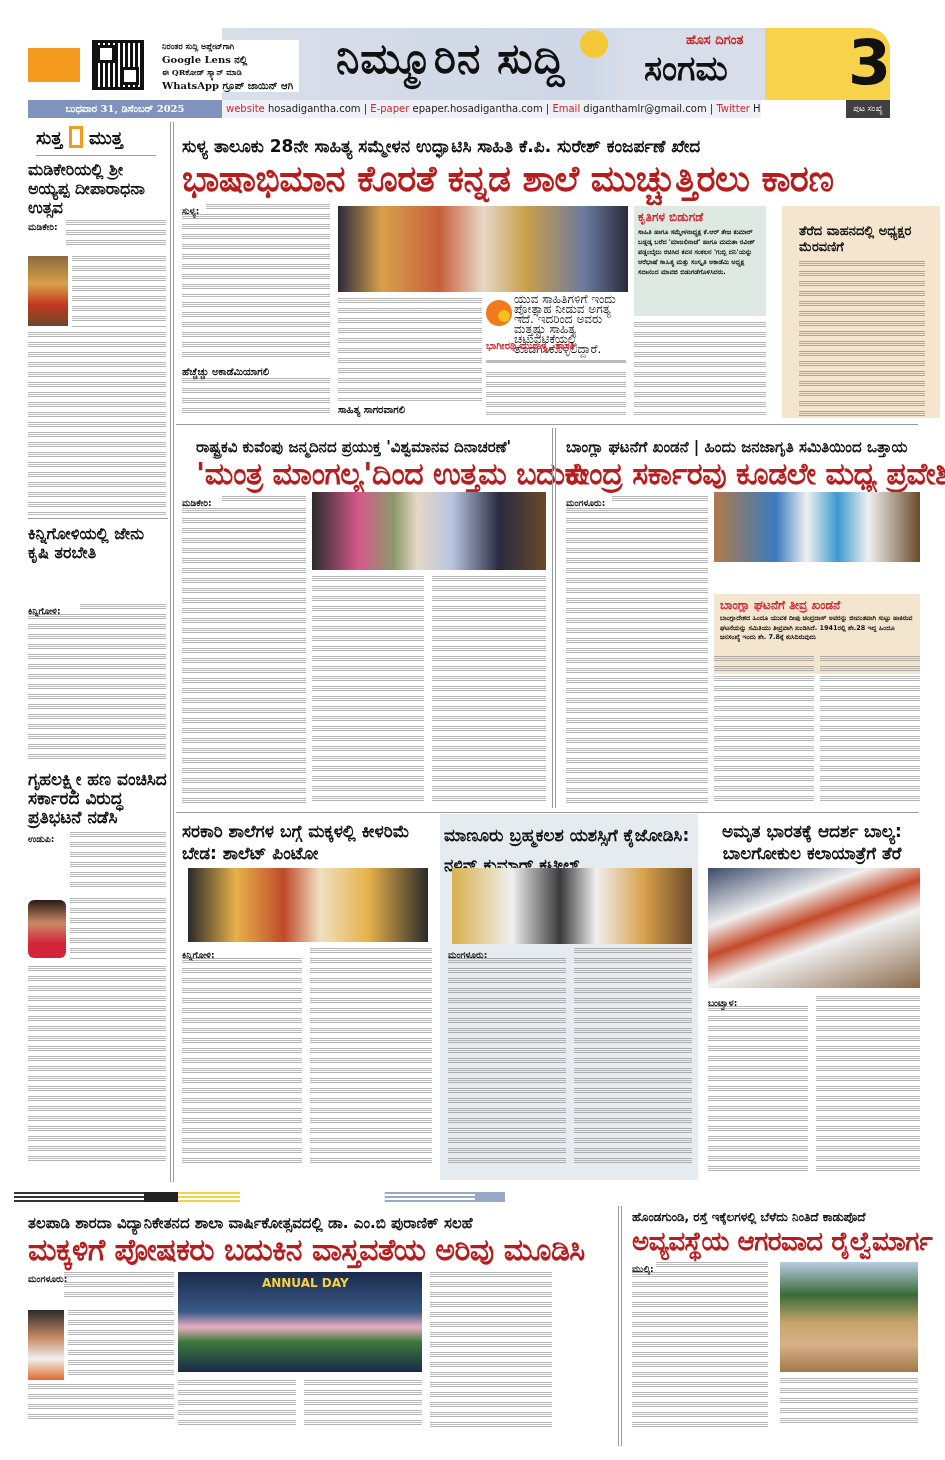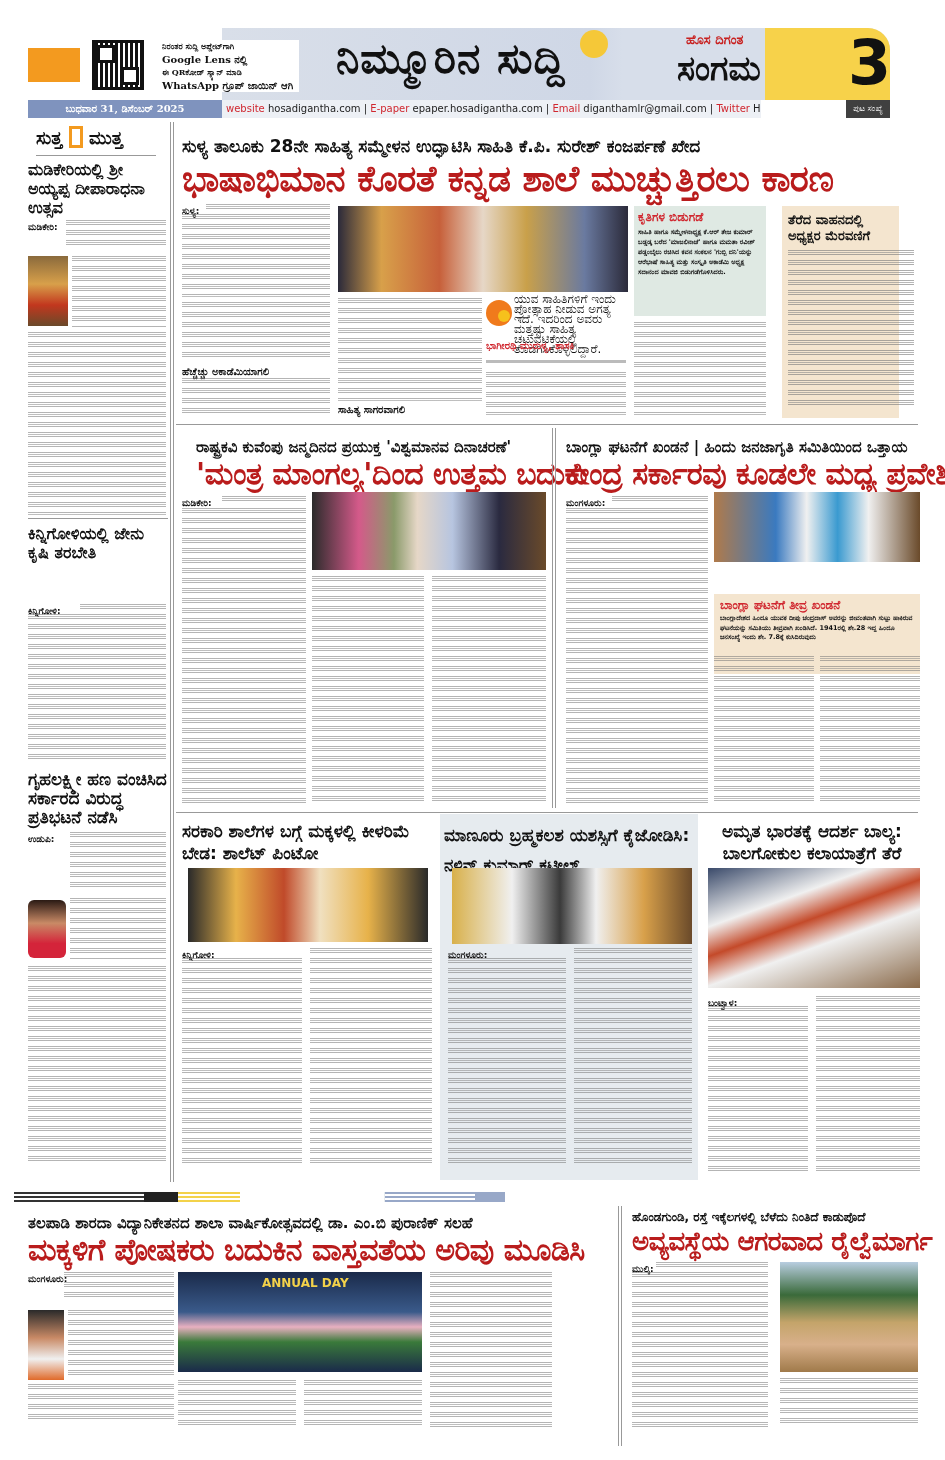--- a/index.html
+++ b/index.html
@@ -10,21 +10,21 @@
 repeating-linear-gradient(90deg,#111 0 3px,#fff 3px 5px),#fff;border:3px solid #111}
 .qr::before{content:"";position:absolute;left:2px;top:2px;width:12px;height:12px;border:3px solid #111;background:#fff}
 .qr::after{content:"";position:absolute;right:2px;bottom:2px;width:12px;height:12px;border:3px solid #111;background:#fff}
 .qrtext{left:162px;top:40px;font-family:"DejaVu Serif",serif;font-size:10px;line-height:13px;font-weight:bold;background:#fff;padding-right:6px}
 .qrtext .small{font-size:8px}
 .band{left:222px;top:28px;width:668px;height:72px;background:linear-gradient(90deg,#d9dfe9,#cfd7e6 55%,#d7deea 60%);border-top-right-radius:22px}
 .band-yellow{left:765px;top:28px;width:125px;height:72px;background:#f7d24a;border-top-right-radius:22px}
 .sun{left:580px;top:30px;width:28px;height:28px;border-radius:50%;background:#f5c838}
 .title{left:336px;top:34px;font-family:"DejaVu Serif",serif;font-size:42px;font-weight:900;letter-spacing:1px;color:#111}
 .brand-small{left:686px;top:32px;font-size:13px;font-weight:bold;color:#c8201f}
-.brand-big{left:677px;top:48px;font-size:34px;font-weight:900;color:#111}
+.brand-big{left:644px;top:48px;font-size:34px;font-weight:900;color:#111}
 .pagenum{left:848px;top:26px;font-size:62px;font-weight:900;color:#111;font-family:"DejaVu Sans",sans-serif}
 .dateband{left:28px;top:100px;width:194px;height:18px;background:#7f93be;color:#fff;font-family:"DejaVu Serif",serif;font-size:10px;font-weight:bold;text-align:center;line-height:18px}
 .infoband{left:222px;top:100px;width:539px;height:18px;background:#edf0f5;font-size:10px;line-height:18px;padding-left:4px;color:#222;white-space:nowrap;overflow:hidden}
 .infoband .red{color:#d0272f}
 .pageband{left:846px;top:100px;width:44px;height:18px;background:#404040;color:#fff;font-size:8px;text-align:center;line-height:18px}
 .vline{width:4px;border-left:1px solid #999;border-right:1px solid #999}
 .hline{height:1px;background:#999}
 .txt{background:repeating-linear-gradient(180deg,#777 0 1px,transparent 1px 2px,#8a8a8a 2px 3px,transparent 3px 4px,#777 4px 5px,transparent 5px 10px);opacity:.55}
 .photo{background:linear-gradient(135deg,#6b4a3a,#c9965f 40%,#e8c9a0 55%,#3c3a46)}
 .h-kick{font-weight:bold;font-size:17px;color:#111;white-space:nowrap}
@@ -115,21 +115,21 @@
 <div class="abs" style="left:514px;top:294px;width:110px;font-size:12px;font-weight:normal;line-height:10px">ಯುವ ಸಾಹಿತಿಗಳಿಗೆ ಇಂದು ಪ್ರೋತ್ಸಾಹ ನೀಡುವ ಅಗತ್ಯ ಇದೆ. ಇದರಿಂದ ಅವರು ಮತ್ತಷ್ಟು ಸಾಹಿತ್ಯ ಚಟುವಟಿಕೆಯಲ್ಲಿ ತೊಡಗಿಸಿಕೊಳ್ಳಲಿದ್ದಾರೆ.</div>
 <div class="abs" style="left:486px;top:340px;font-size:10px;font-weight:bold;color:#d0272f">ಭಾಗೀರಥಿ ಮುರುಳ್ಯ, ಶಾಸಕಿ</div>
 <div class="abs" style="left:486px;top:360px;width:140px;height:3px;background:#bbb"></div>
 <div class="abs txt" style="left:486px;top:372px;width:140px;height:44px"></div>
 
 <div class="abs box-green" style="left:634px;top:206px;width:132px;height:110px;padding:4px">
   <div class="red-head">ಕೃತಿಗಳ ಬಿಡುಗಡೆ</div>
   <div style="font-size:6.5px;font-weight:bold;line-height:10px;margin-top:3px">ಸಾಹಿತಿ ಹಾಗೂ ಸಮ್ಮೇಳನಾಧ್ಯಕ್ಷ ಕೆ.ಆರ್ ತೇಜ ಕುಮಾರ್ ಬಡ್ಡಡ್ಕ ಬರೆದ 'ಮಾಜಲಿನಾಚೆ' ಹಾಗೂ ಮಮತಾ ರವೀಶ್ ಪಡ್ಡಂಬೈಲು ರಚಿಸಿದ ಕವನ ಸಂಕಲನ 'ಗುಬ್ಬಿ ದನಿ'ಯನ್ನು ಆರೆಭಾಷೆ ಸಾಹಿತ್ಯ ಮತ್ತು ಸಂಸ್ಕೃತಿ ಅಕಾಡೆಮಿ ಅಧ್ಯಕ್ಷ ಸದಾನಂದ ಮಾವಜಿ ಬಿಡುಗಡೆಗೊಳಿಸಿದರು.</div>
 </div>
 <div class="abs txt" style="left:634px;top:322px;width:132px;height:94px"></div>
-<div class="abs box-tan" style="left:782px;top:206px;width:117px;height:212px;padding:6px">
+<div class="abs box-tan" style="left:782px;top:206px;width:158px;height:212px;padding:17px">
   <div class="box-head">ತೆರೆದ ವಾಹನದಲ್ಲಿ ಅಧ್ಯಕ್ಷರ ಮೆರವಣಿಗೆ</div>
   <div class="txt" style="width:126px;height:160px;margin-top:6px;opacity:.6"></div>
 </div>
 
 <div class="abs hline" style="left:176px;top:424px;width:742px"></div>
 
 <div class="abs h-kick" style="left:196px;top:438px;font-size:15px">ರಾಷ್ಟ್ರಕವಿ ಕುವೆಂಪು ಜನ್ಮದಿನದ ಪ್ರಯುಕ್ತ 'ವಿಶ್ವಮಾನವ ದಿನಾಚರಣೆ'</div>
 <div class="abs h-main" style="left:196px;top:456px;font-size:30px">'ಮಂತ್ರ ಮಾಂಗಲ್ಯ'ದಿಂದ ಉತ್ತಮ ಬದುಕು</div>
 <div class="abs bold-small" style="left:182px;top:496px;font-size:9px">ಮಡಿಕೇರಿ:</div>
 <div class="abs txt" style="left:222px;top:496px;width:84px;height:8px"></div>

